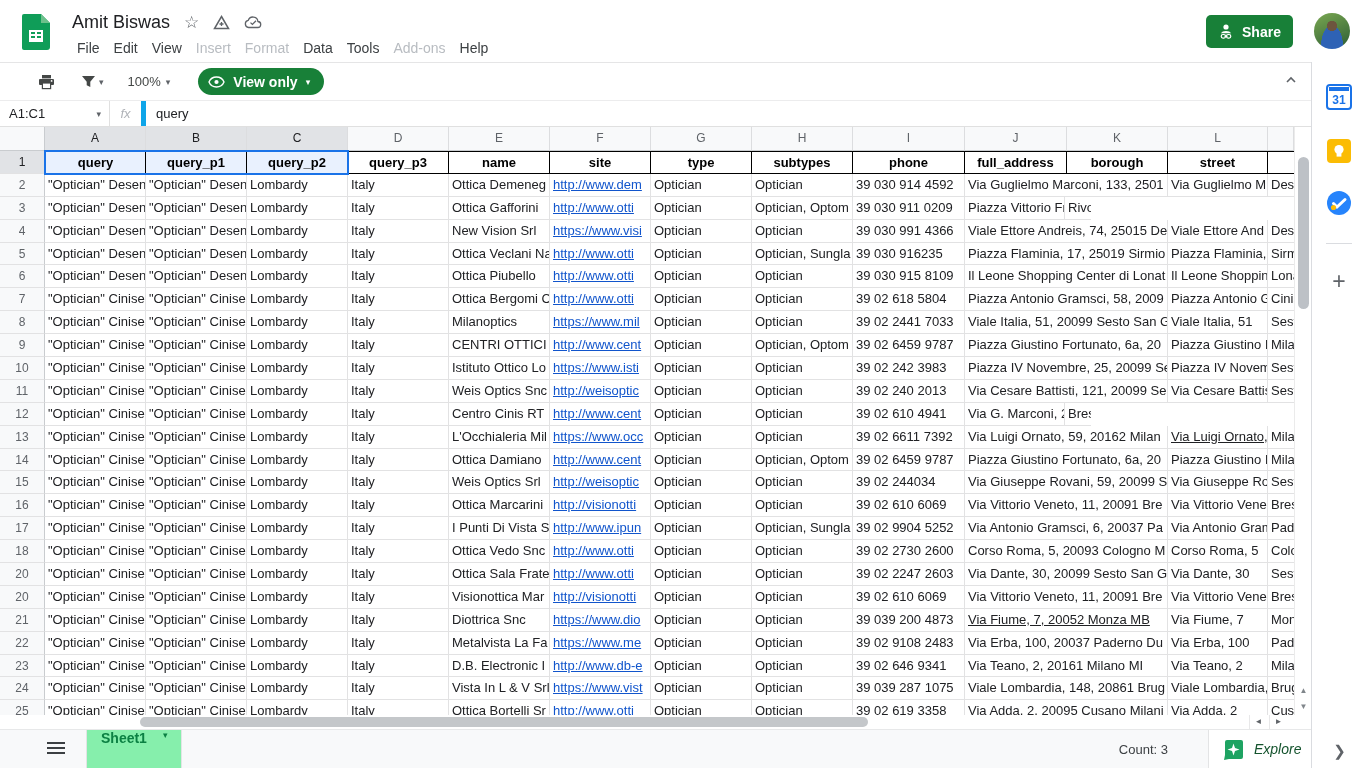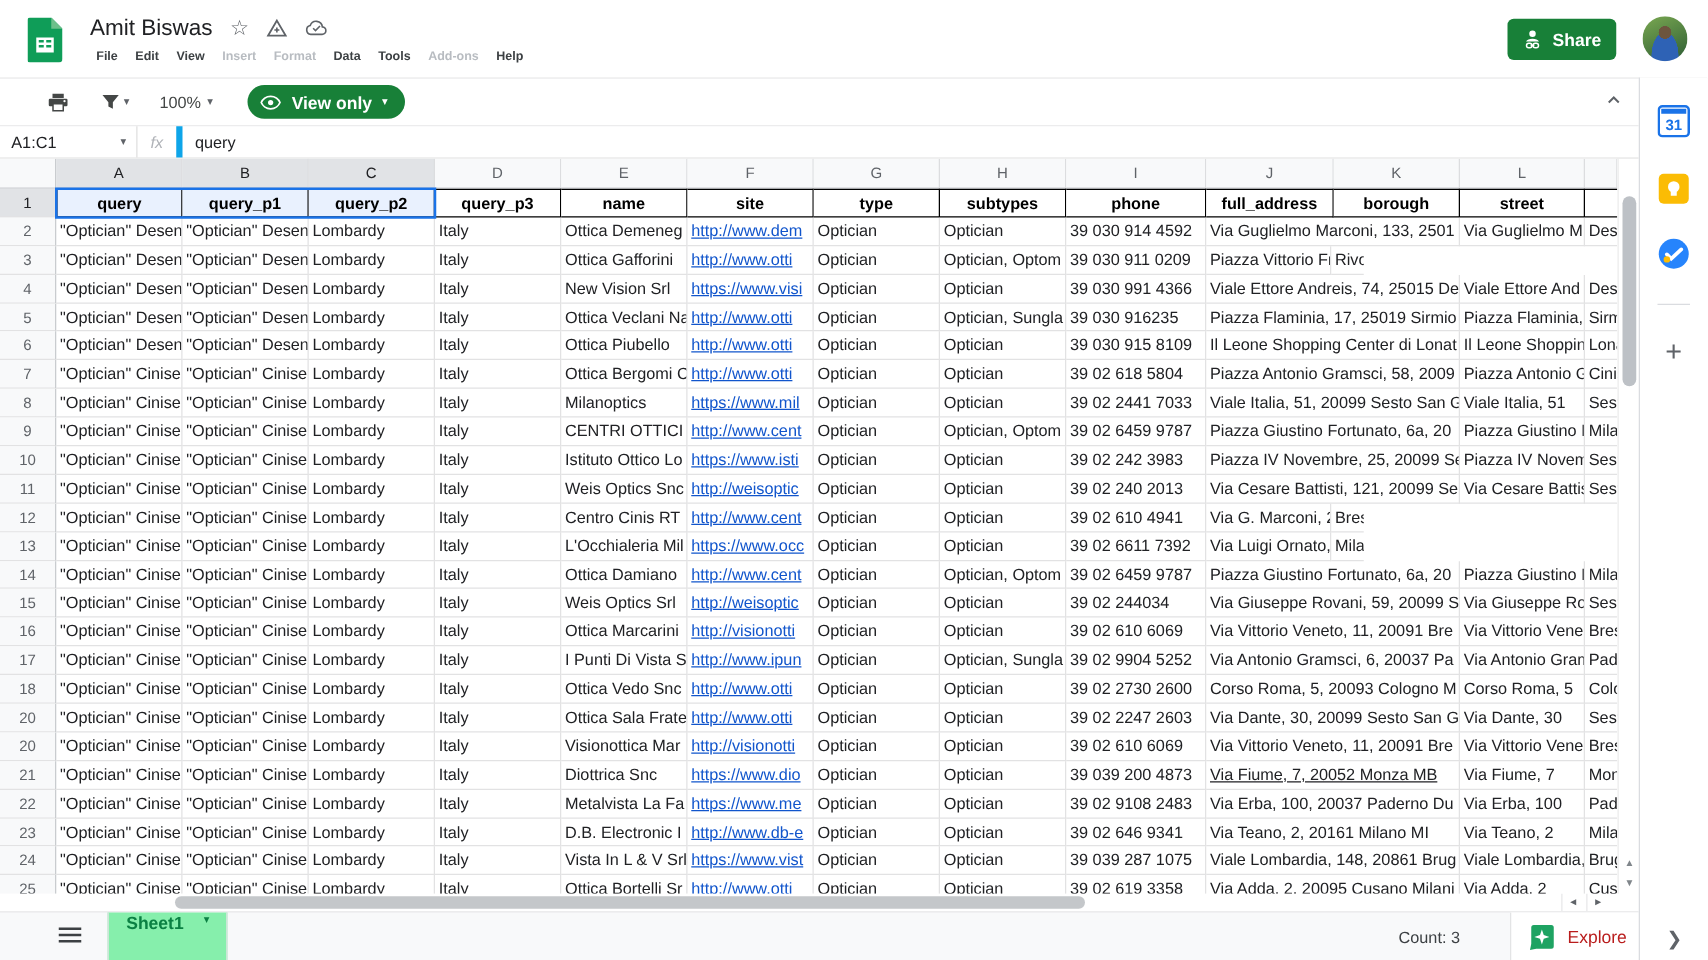--- a/index.html
+++ b/index.html
@@ -7,21 +7,21 @@
               font-family:"Liberation Sans","DejaVu Sans",sans-serif; }
   .app { position:relative; width:1366px; height:768px; background:#fff; overflow:hidden; }
 
   
   .topbar { position:absolute; left:0; top:0; width:1366px; height:62px; background:#fff; }
   .logo { position:absolute; left:22px; top:14px; width:28px; height:36px; cursor:pointer; }
   .title-row { position:absolute; left:72px; top:10px; height:24px; display:flex; align-items:center; gap:14px; }
   .doc-title { font-size:18px; color:#202124; }
   .tb-ico { color:#5f6368; font-size:17px; line-height:1; display:flex; align-items:center; }
   .menubar { position:absolute; left:70px; top:38px; display:flex; }
-  .menu-item { font-size:10px; color:#3c4043; padding:2px 7px; border-radius:4px; cursor:pointer;font-weight:bold; }
+  .menu-item { font-size:14px; color:#3c4043; padding:2px 7px; border-radius:4px; cursor:pointer; }
   .menu-item.disabled { color:#b8bcc1; }
   .share-btn { position:absolute; left:1206px; top:15px; width:87px; height:33px; background:#188038;
                border-radius:5px; display:flex; align-items:center; justify-content:center; gap:8px;
                color:#fff; font-size:14px; font-weight:bold; cursor:pointer; }
   .avatar { position:absolute; left:1314px; top:13px; width:36px; height:36px; border-radius:50%;
             background:
               radial-gradient(circle at 50% 36%, #6d553e 0 17%, rgba(0,0,0,0) 18%),
               radial-gradient(ellipse at 50% 88%, #2e62b5 0 42%, rgba(0,0,0,0) 43%),
               linear-gradient(155deg,#7aa851,#2c5c34); cursor:pointer; }
   .topbar-sep { position:absolute; left:0; top:62px; width:1366px; height:1px; background:#e5e5e6; }
@@ -87,21 +87,21 @@
   .sheets-menu span { display:block; height:2px; background:#3c4043; margin-bottom:3px; }
   .sheet-tab { position:absolute; left:86px; top:0; height:38px; min-width:94px; background:#86efac;
                border-left:1px solid #e3e4e5; border-right:1px solid #e3e4e5; display:flex;
                align-items:flex-start; justify-content:center; gap:16px; padding:0 14px; cursor:pointer; }
   .sheet-tab .tab-label { font-size:14px; font-weight:bold; color:#0b8043; }
   .sheet-tab .caret { color:#0b8043; }
   .count { position:absolute; right:143px; top:0; height:38px; display:flex; align-items:center;
            font-size:13px; color:#3c4043; cursor:pointer; }
   .explore { position:absolute; right:0; top:0; width:103px; height:38px; background:#fff;
              border-left:1px solid #e3e4e5; display:flex; align-items:center; gap:10px; padding-left:14px; cursor:pointer; }
-  .explore .explore-label { font-size:14px; color:#b91c1c; }
+  .explore .explore-label { font-size:14px; color:#14532d;font-style:italic; }
 
   
   .sidepanel { position:absolute; left:1311px; top:62px; width:55px; height:706px; background:#fff;
                border-left:1px solid #dadce0; display:flex; flex-direction:column; align-items:center; }
   .sp-ico { width:26px; height:26px; cursor:pointer; }
   .sp-cal { margin-top:22px; }
   .sp-keep { margin-top:28px; }
   .sp-tasks { margin-top:26px; }
   .sp-div { width:26px; height:1px; background:#dadce0; margin-top:27px; }
   .sp-plus { margin-top:24px; font-size:23px; color:#5f6368; line-height:26px; text-align:center; cursor:pointer; }
@@ -403,21 +403,22 @@
         <div class="rownum">13</div>
         <div class="cell" style="width: 101px;">"Optician" Cinise</div>
         <div class="cell" style="width: 101px;">"Optician" Cinise</div>
         <div class="cell" style="width: 101px;">Lombardy</div>
         <div class="cell" style="width: 101px;">Italy</div>
         <div class="cell" style="width: 101px;">L'Occhialeria Mil</div>
         <div class="cell link" style="width: 101px;">https://www.occ</div>
         <div class="cell" style="width: 101px;">Optician</div>
         <div class="cell" style="width: 101px;">Optician</div>
         <div class="cell" style="width: 112px;">39 02 6611 7392</div>
-        <div class="cell" style="width: 100px;">Via Luigi Ornato,</div>
+        <div class="cell" style="width: 203px;">Via Luigi Ornato, 59, 20162 Milan</div>
+        <div class="cell" style="width: 100px; text-decoration: underline;">Via Luigi Ornato,</div>
         <div class="cell" style="width: 26px;">Mila</div>
       </div>
       <div class="grid-row">
         <div class="rownum">14</div>
         <div class="cell" style="width: 101px;">"Optician" Cinise</div>
         <div class="cell" style="width: 101px;">"Optician" Cinise</div>
         <div class="cell" style="width: 101px;">Lombardy</div>
         <div class="cell" style="width: 101px;">Italy</div>
         <div class="cell" style="width: 101px;">Ottica Damiano</div>
         <div class="cell link" style="width: 101px;">http://www.cent</div>

